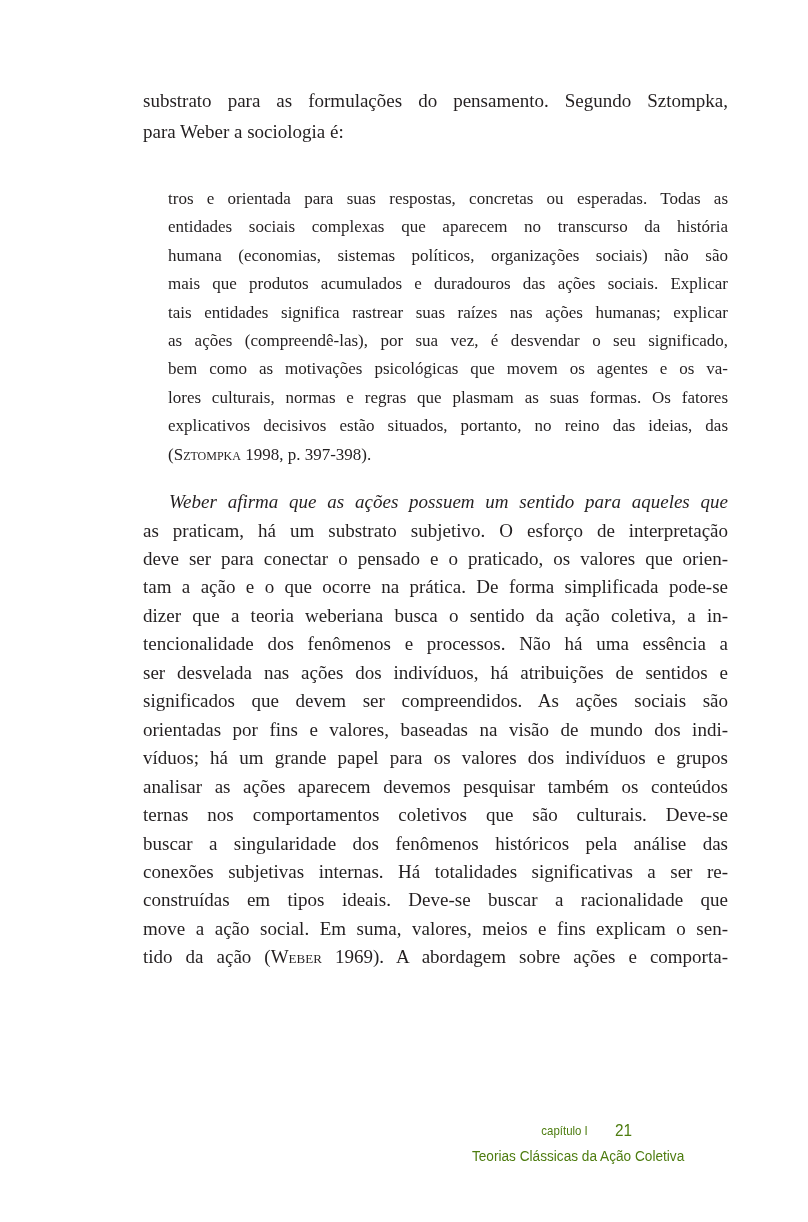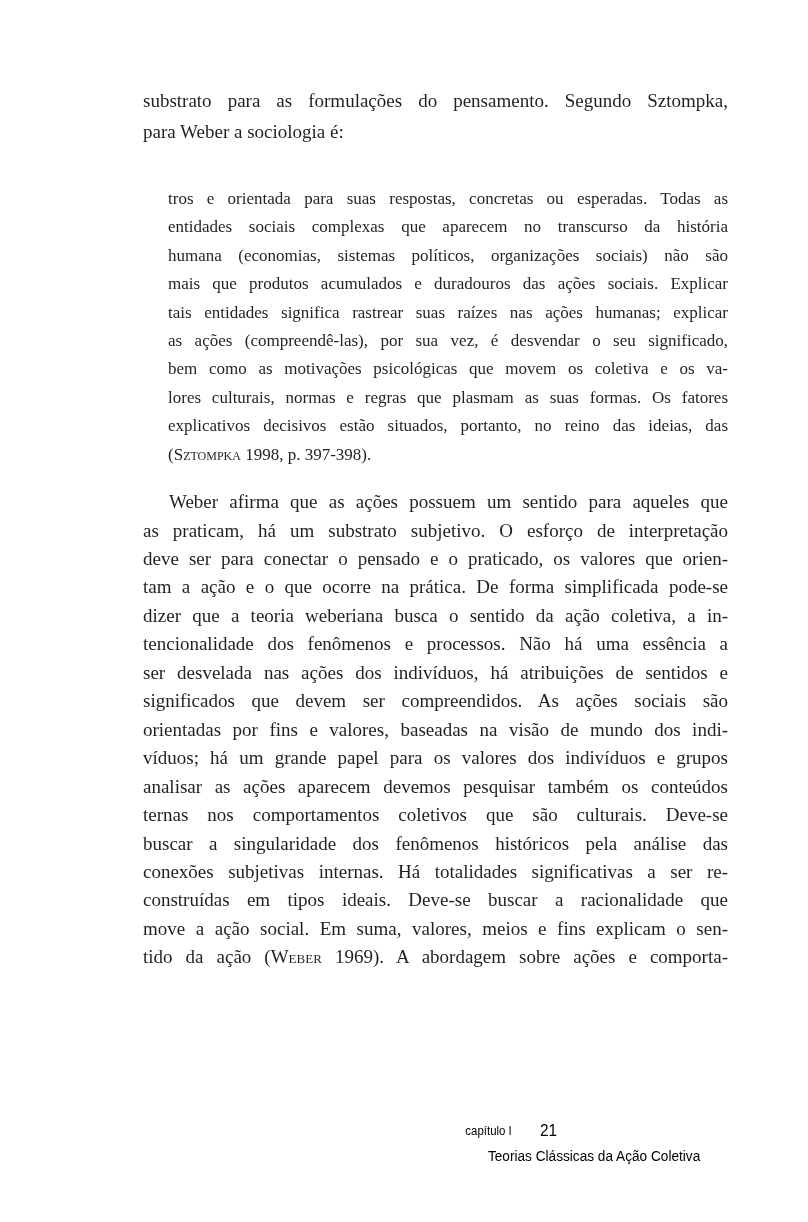--- a/index.html
+++ b/index.html
@@ -28,28 +28,28 @@
     margin:38px 0 0 25px;
     width:560px;
     font-size:17px;
     line-height:28.4px;
   }
   .main-paragraph{
     margin-top:19px;
     font-size:19px;
     line-height:28.45px;
   }
-  .main-paragraph .line:first-child{ text-indent:26px; }
+  .main-paragraph .line:first-child{ text-indent:26px;font-style:italic; }
 
   .footer{
     position:absolute;
-    top:1121px;right:68px;
-    display:flex;flex-direction:column;align-items:flex-start;
+    top:1121px;right:84px;
+    display:flex;flex-direction:column;align-items:center;
     font-family:"Liberation Sans", sans-serif;
-    color:#000000;
+    color:#4d7c0f;
   }
   .footer-row{ display:flex; align-items:flex-start; }
   .chapter-label{
     font-size:13px;
     margin-top:2px;
     transform:scaleX(0.88);
     transform-origin:right center;
   }
   .page-number{
     font-size:17px;
@@ -77,21 +77,21 @@
         <div class="line">para Weber a sociologia é:</div>
       </div>
 
     <div class="block-quote">
         <div class="line jfull">tros e orientada para suas respostas, concretas ou esperadas. Todas as</div>
         <div class="line jfull">entidades sociais complexas que aparecem no transcurso da história</div>
         <div class="line jfull">humana (economias, sistemas políticos, organizações sociais) não são</div>
         <div class="line jfull">mais que produtos acumulados e duradouros das ações sociais. Explicar</div>
         <div class="line jfull">tais entidades significa rastrear suas raízes nas ações humanas; explicar</div>
         <div class="line jfull">as ações (compreendê-las), por sua vez, é desvendar o seu significado,</div>
-        <div class="line jfull">bem como as motivações psicológicas que movem os coletiva e os va-</div>
+        <div class="line jfull">bem como as motivações psicológicas que movem os agentes e os va-</div>
         <div class="line jfull">lores culturais, normas e regras que plasmam as suas formas. Os fatores</div>
         <div class="line jfull">explicativos decisivos estão situados, portanto, no reino das ideias, das</div>
         <div class="line">(<span class="sc">Sztompka</span> 1998, p. 397-398).</div>
       </div>
 
     <div class="main-paragraph">
         <div class="line jfull">Weber afirma que as ações possuem um sentido para aqueles que</div>
         <div class="line jfull">as praticam, há um substrato subjetivo. O esforço de interpretação</div>
         <div class="line jfull">deve ser para conectar o pensado e o praticado, os valores que orien-</div>
         <div class="line jfull">tam a ação e o que ocorre na prática. De forma simplificada pode-se</div>

